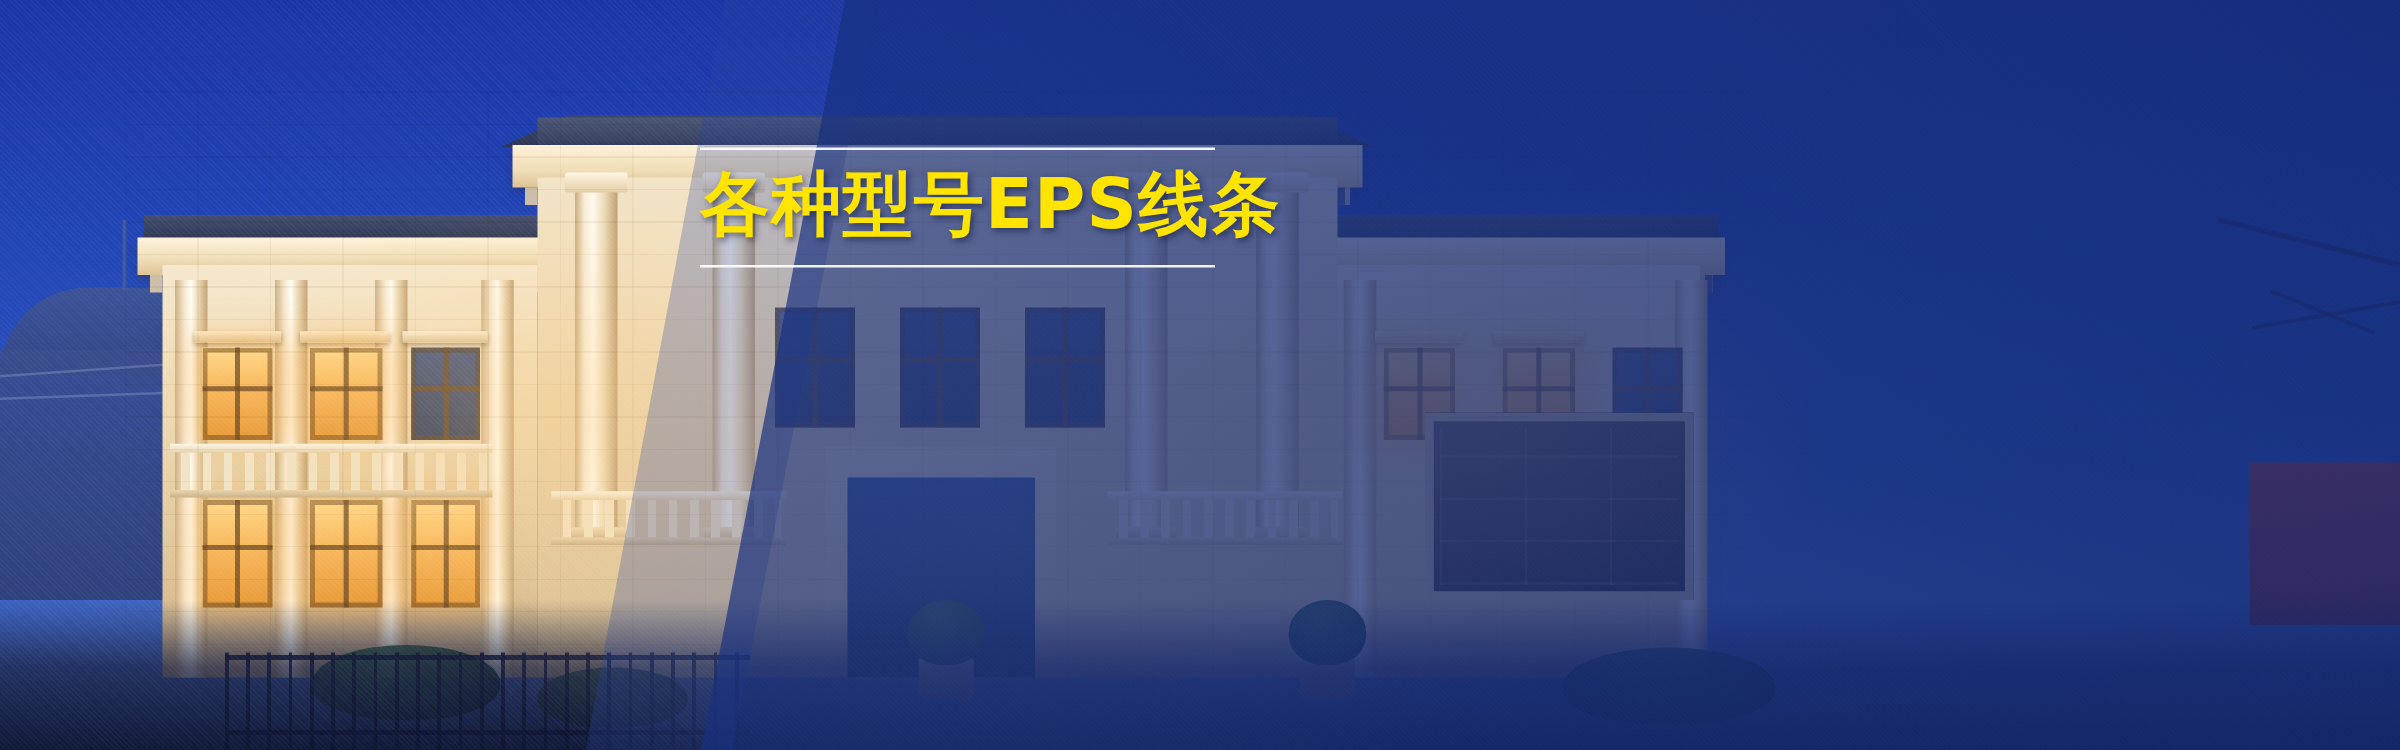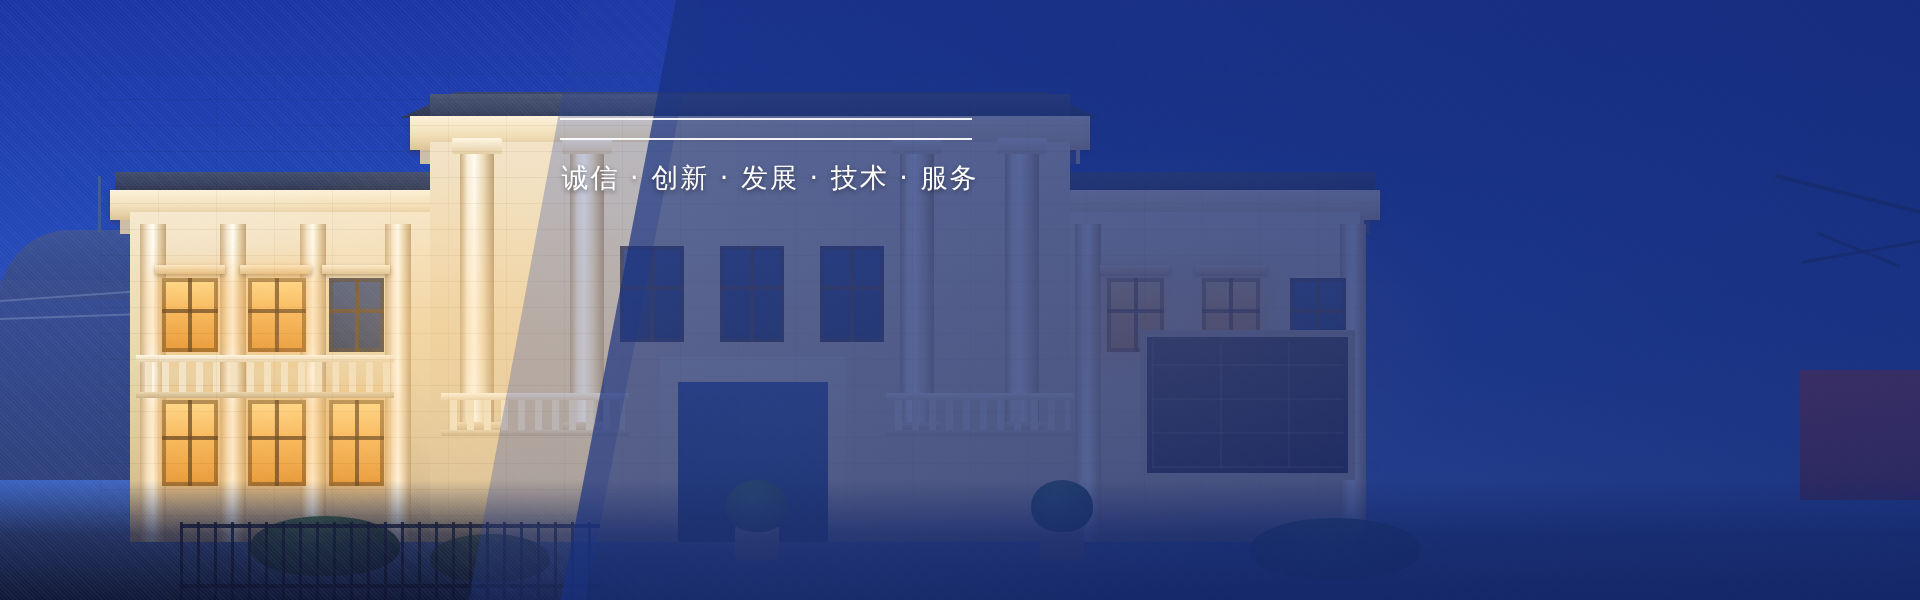--- a/index.html
+++ b/index.html
@@ -439,19 +439,19 @@
   </div>
 
   <div class="overlay-panel-2"></div>
   <div class="overlay-panel"></div>
 
   <div class="text-block">
 
 
     <div class="rule"></div>
 
+    <div class="headline">各种型号EPS线条</div>
 
     <div class="rule bottom"></div>
 
-    <div class="tagline">诚信 · 创新 · 发展 · 技术 · 服务</div>
   </div>
 
 </div>
 
 </body></html>

